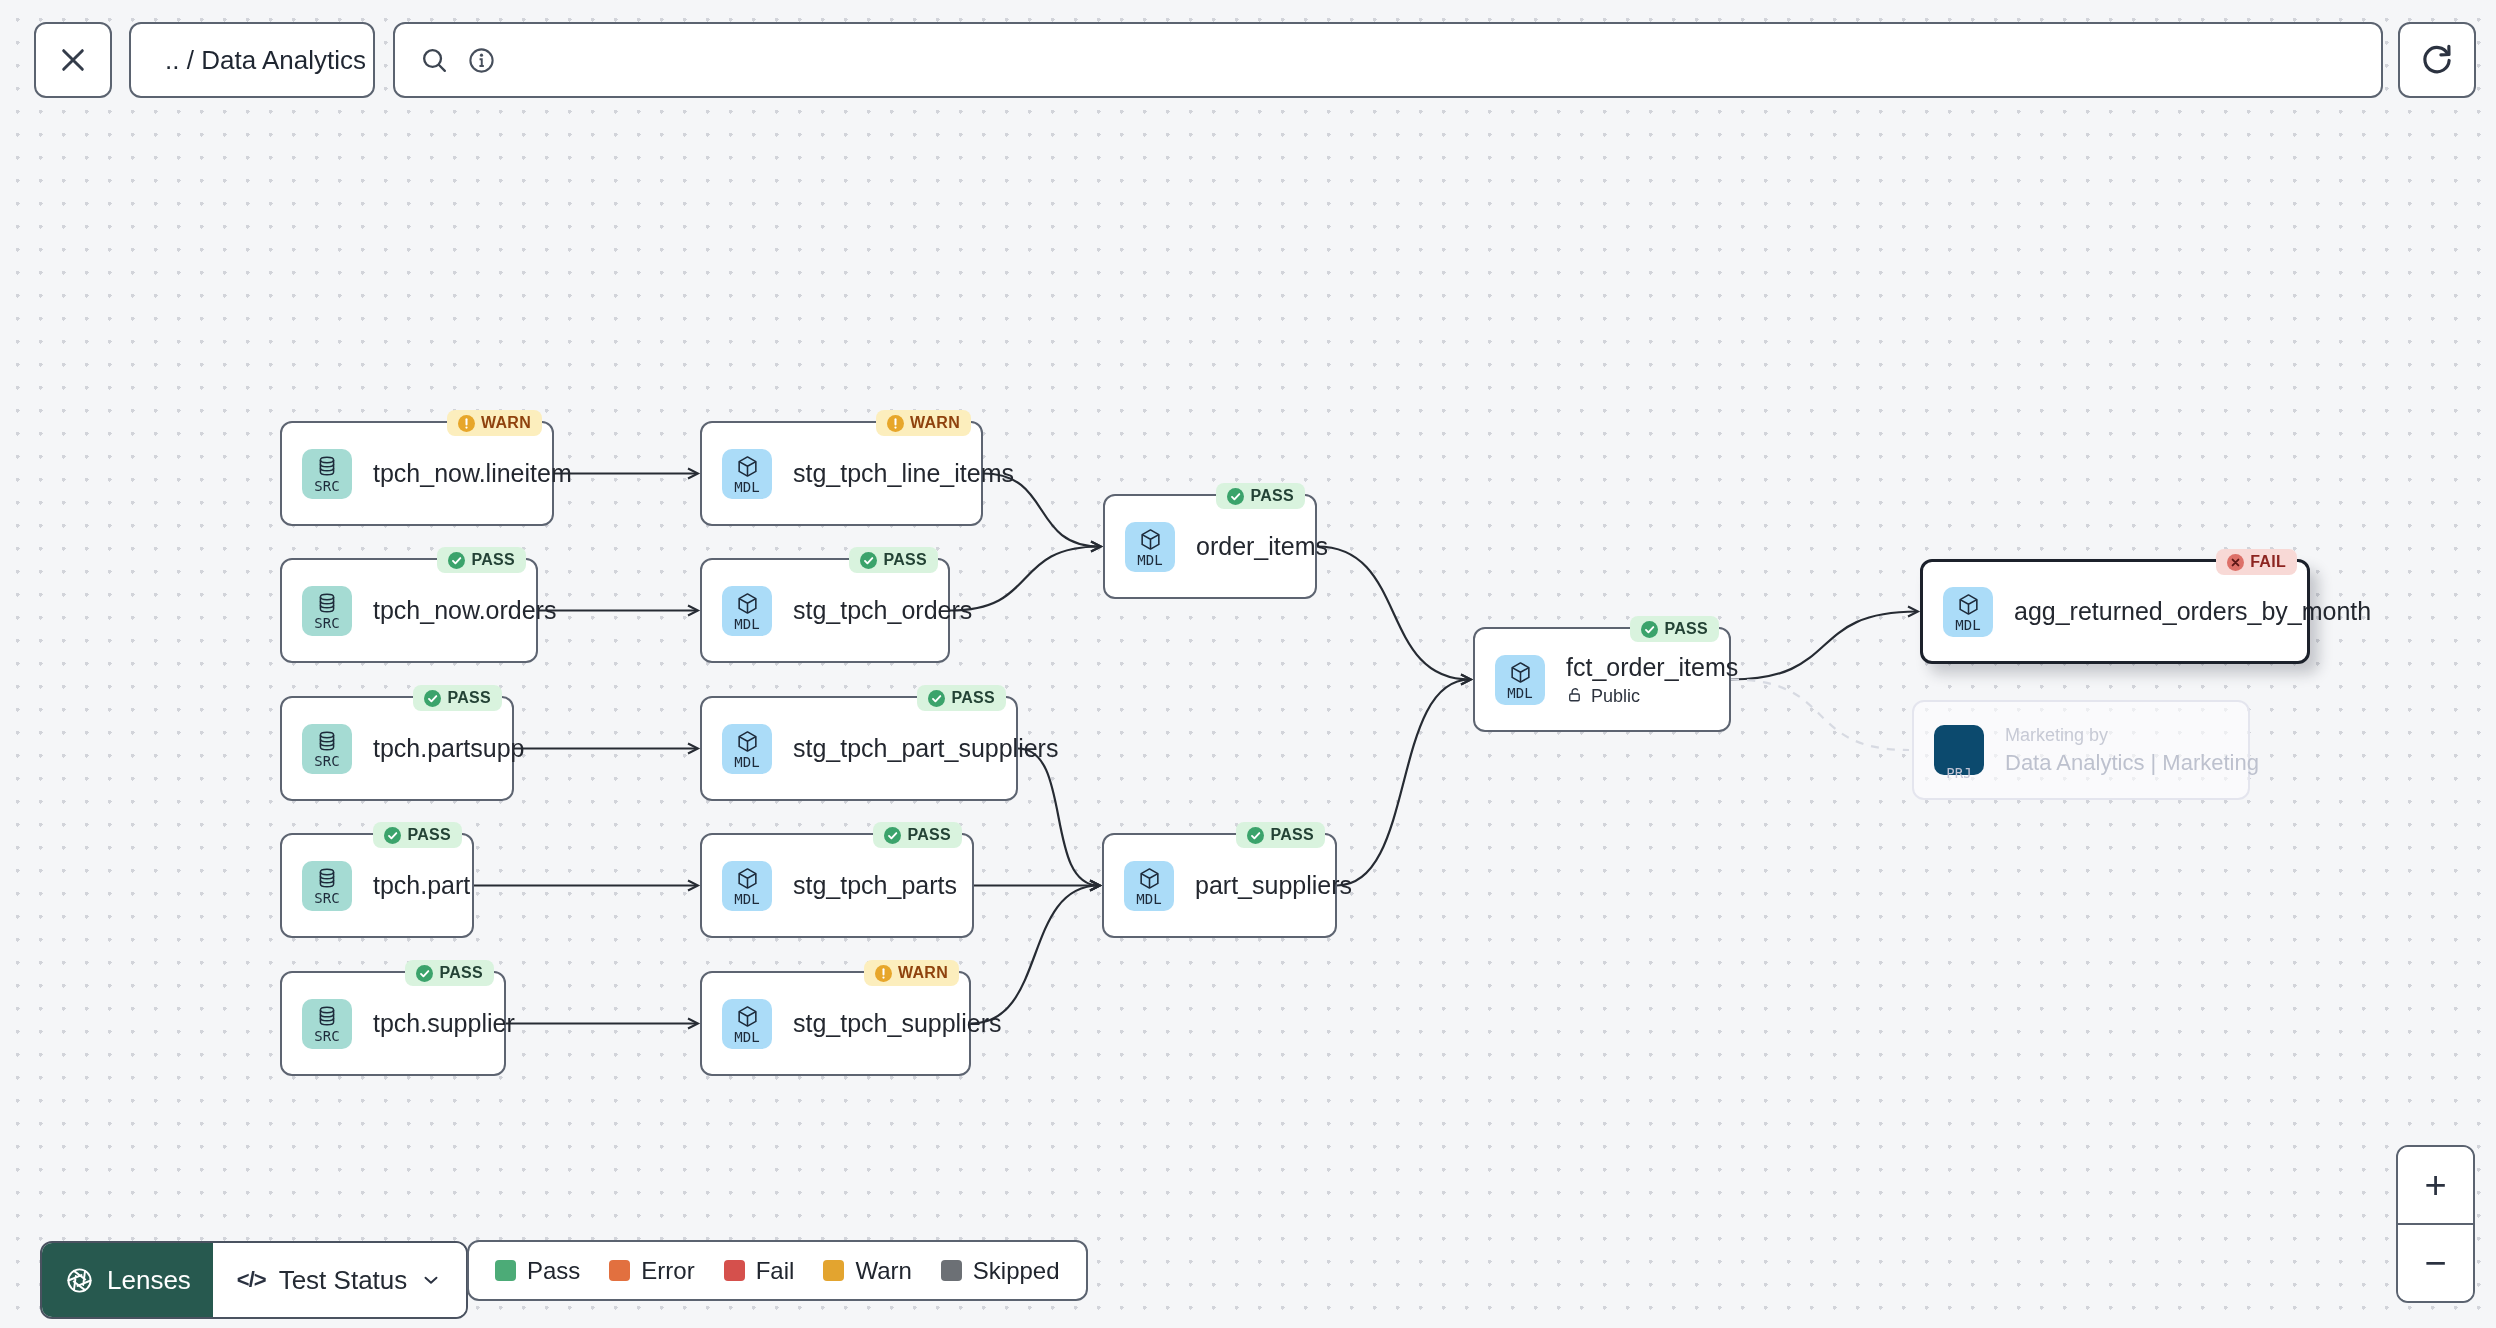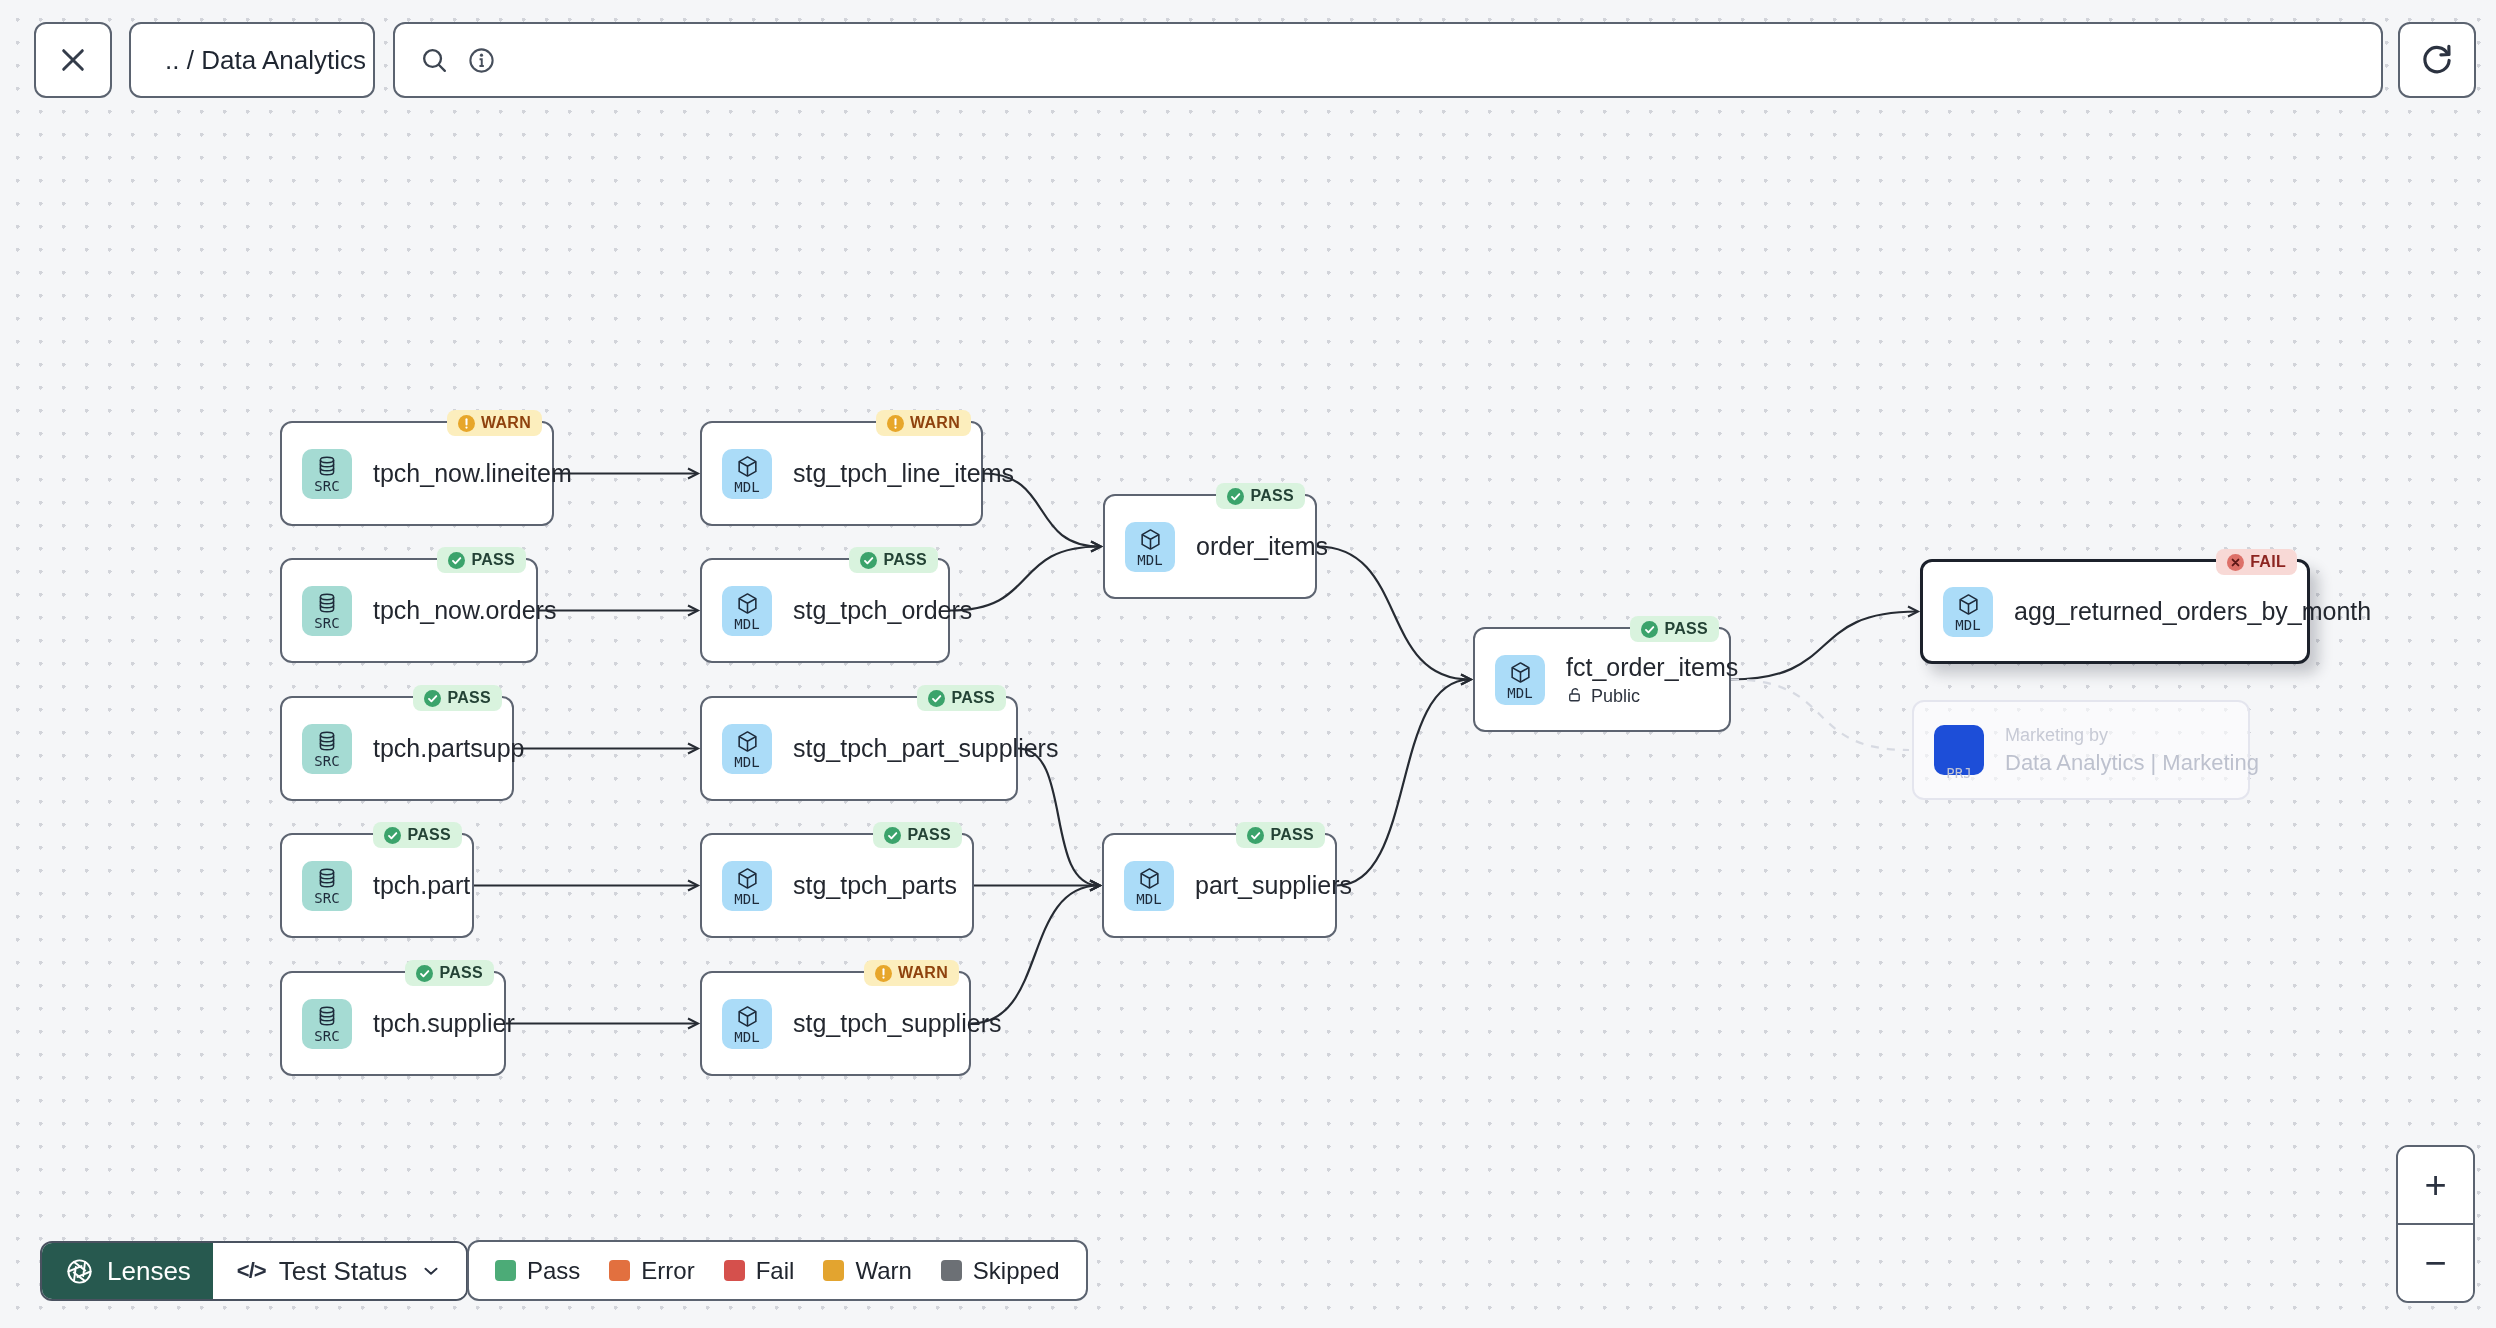--- a/index.html
+++ b/index.html
@@ -50,21 +50,21 @@
   .node-sub{font-size:18px;color:#2c323d;display:flex;align-items:flex-start;gap:7px;white-space:nowrap;}
   .node.ghost .node-title{font-size:18px;color:#c7cad5;}
   .node.ghost .node-sub{font-size:22px;color:#bdc1ce;}
   .badge{
     position:absolute;top:-13px;right:10px;height:26px;border-radius:8px;
     display:flex;align-items:center;gap:6px;padding:0 11px;
     font-size:16px;font-weight:700;letter-spacing:.3px;
   }
   
   #lenses-group{
-    position:absolute;left:40px;top:1241px;height:60px;display:flex;box-sizing:border-box;
+    position:absolute;left:40px;top:1241px;height:78px;display:flex;box-sizing:border-box;
     border:2px solid #4a5260;border-radius:12px;overflow:hidden;background:#fff;
   }
   #lenses-btn{
     background:#27594f;color:#fff;display:flex;align-items:center;gap:12px;
     padding:0 22px;font-size:26px;cursor:pointer;
   }
   #lens-select{
     background:#fff;display:flex;align-items:center;gap:13px;padding:0 24px;
     font-size:26px;color:#242a33;cursor:pointer;
   }
@@ -423,21 +423,21 @@
       <path d="M12 2.8 L20 7.3 V16.7 L12 21.2 L4 16.7 V7.3 Z"></path>
       <path d="M4 7.3 L12 11.8 L20 7.3 M12 11.8 V21.2"></path>
           </svg>
           <span class="tile-label">MDL</span>
         </div>
         <div class="node-titles">
           <div class="node-title">agg_returned_orders_by_month</div>
         </div>
       </div>
       <div class="node ghost" style="left: 1912px; top: 700px; width: 338px; height: 100px;">
-        <div class="tile" style="background: #1d4ed8; color: rgb(192, 195, 212); gap: 46px;">
+        <div class="tile" style="background: #0c4a6e; color: rgb(192, 195, 212); gap: 46px;">
           <svg width="25" height="25" viewBox="0 0 24 24" fill="none" stroke="#c0c3d4" stroke-width="1.5" stroke-linejoin="round">
       <rect x="7.5" y="4.5" width="9" height="4.4" rx="1"></rect>
       <rect x="5.2" y="11" width="13.6" height="8.4" rx="1.4"></rect>
       <path d="M9.5 11 V8.9 M14.5 11 V8.9"></path>
           </svg>
           <span class="tile-label">PRJ</span>
         </div>
         <div class="node-titles">
           <div class="node-title">Marketing by</div>
           <div class="node-sub">

